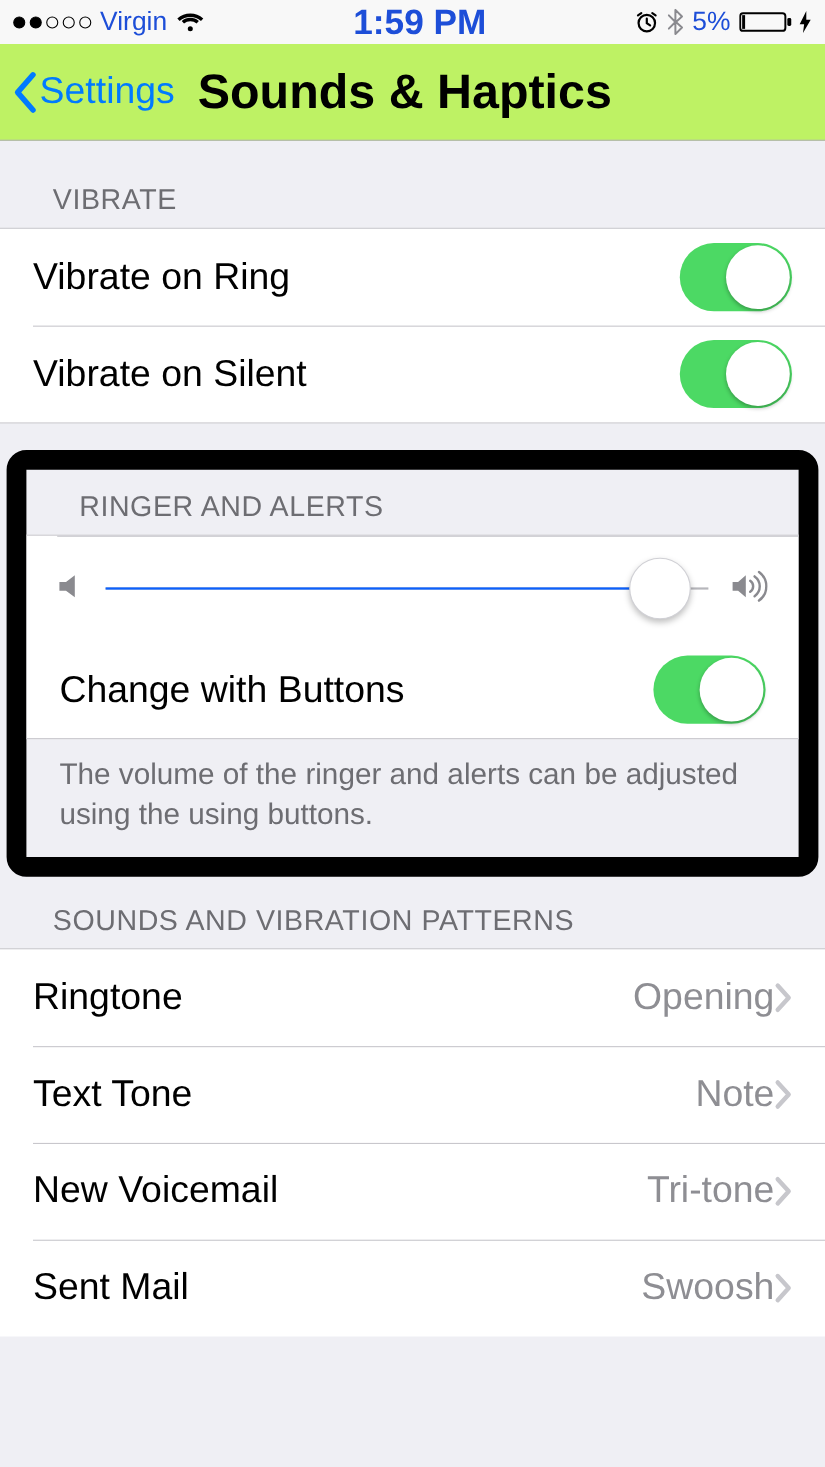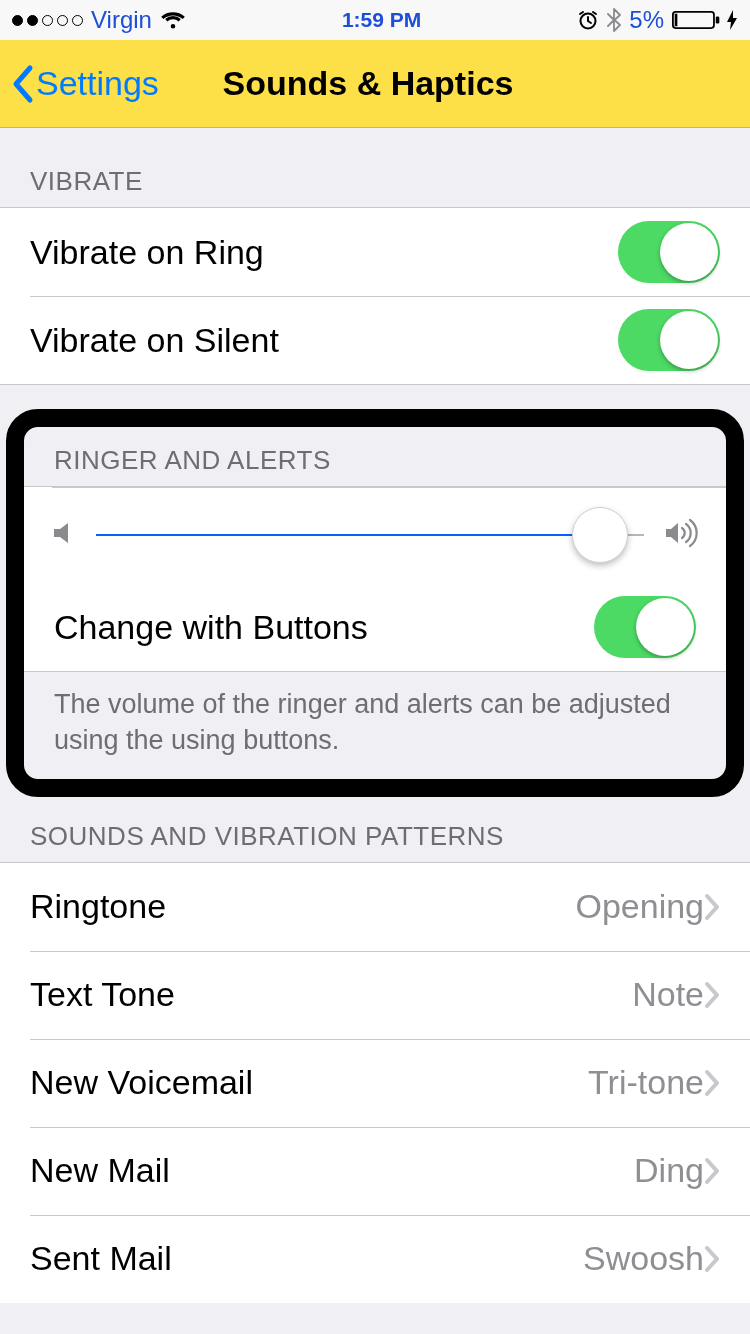--- a/index.html
+++ b/index.html
@@ -1,48 +1,48 @@
 <!DOCTYPE html>
 <html><head>
 <meta charset="utf-8">
 <style>
   * { box-sizing: border-box; margin: 0; padding: 0; }
   html, body { width: 750px; height: 1334px; font-family: -apple-system, "Helvetica Neue", Helvetica, Arial, sans-serif; background:#efeff4; overflow:hidden; }
   
   .status-bar { height:40px; background:#f8f8f8; display:flex; align-items:center; justify-content:space-between; padding:0 12px; font-size:24px; color:#1d4ed8; }
   .status-left, .status-right { display:flex; align-items:center; gap:8px; }
-  .status-center { font-weight:600; font-size:21px;}
+  .status-center { font-weight:600; font-size:32px;}
   .signal-dots { display:flex; gap:4px; align-items:center;}
   .dot { width:11px; height:11px; border-radius:50%; border:1.5px solid #000; }
   .dot.fill { background:#000; }
   .wifi-icon svg, .alarm-icon svg, .bt-icon svg, .battery svg { display:block; }
   .battery { display:flex; align-items:center; gap:4px;}
   .battery-pct { font-size:24px;}
   
-  .nav-bar { height:88px; background:#fde047; border-bottom:1px solid #b2b2b2; display:flex; align-items:center; position:relative; padding:0 10px;}
+  .nav-bar { height:88px; background:#bef264; border-bottom:1px solid #b2b2b2; display:flex; align-items:center; position:relative; padding:0 10px;}
   .back { display:flex; align-items:center; color:#007aff; font-size:34px; gap:2px;}
   .back svg { width:24px; height:40px; }
-  .nav-title { position:absolute; left:0; right:14px; text-align:center; font-size:34px; font-weight:600; pointer-events:none;}
+  .nav-title { position:absolute; left:0; right:14px; text-align:center; font-size:44px; font-weight:600; pointer-events:none;}
   
-  .section-header { padding:38px 30px 10px 30px; font-size:26px; color:#6d6d72; letter-spacing:0.5px;}
+  .section-header { padding:38px 30px 10px 48px; font-size:26px; color:#6d6d72; letter-spacing:0.5px;}
   .section-header.tight { padding-top:22px;}
   .rows { background:#fff; border-top:1px solid #c8c7cc; border-bottom:1px solid #c8c7cc;}
   .row { display:flex; align-items:center; min-height:88px; padding:12px 30px; position:relative;}
   .row + .row::before { content:""; position:absolute; left:30px; right:0; top:0; height:1px; background:#c8c7cc;}
   .row-label { font-size:34px; color:#000; flex:1;}
   .row-value { font-size:34px; color:#8e8e93; }
   .chevron { color:#c7c7cc; }
   .chevron svg { width:16px; height:28px; display:block;}
   
   .switch { width:102px; height:62px; border-radius:31px; position:relative; background:#4cd964;}
   .switch .knob { position:absolute; width:58px; height:58px; border-radius:50%; background:#fff; top:2px; right:2px; box-shadow:0 2px 4px rgba(0,0,0,0.3);}
   
   .section-footer { padding:14px 30px 20px 30px; font-size:27px; color:#6d6d72; line-height:1.35;}
   
-  .highlight-box { border:18px solid #000; border-radius:32px; margin:24px 6px 2px 6px; overflow:hidden; background:#efeff4;}
+  .highlight-box { border:18px solid #000; border-radius:18px; margin:24px 6px 2px 6px; overflow:hidden; background:#efeff4;}
   .highlight-box .section-header { padding-top:18px;}
   
   .slider-row { display:flex; align-items:center; height:96px; padding:0 28px; gap:20px; position:relative;}
   .slider-row::before { content:""; position:absolute; left:28px; right:0; top:0; height:1px; background:#c8c7cc;}
   .speaker-icon { color:#8a8a8f; }
   .slider { flex:1; height:4px; position:relative;}
   .slider-track { position:absolute; left:0; right:0; top:50%; height:2px; background:#b6b6bb; transform:translateY(-50%);}
   .slider-fill { position:absolute; left:0; top:50%; height:2px; background:#0a60ff; transform:translateY(-50%);}
   .slider-thumb { position:absolute; top:50%; width:56px; height:56px; border-radius:50%; background:#fff; border:1px solid #d0d0d5; transform:translate(-50%,-50%); box-shadow:0 3px 6px rgba(0,0,0,0.25);}
   .bt-icon { color:#8a8a8f;}
@@ -175,29 +175,20 @@
   <div class="row">
     <div class="row-label">New Voicemail</div>
     <div class="row-value">Tri-tone</div>
     <span class="chevron">
         <svg viewBox="0 0 16 28">
           <path d="M3 3l10 11L3 25" fill="none" stroke="#c7c7cc" stroke-width="4" stroke-linecap="round" stroke-linejoin="round"></path>
         </svg>
       </span>
   </div>
   <div class="row">
-    <div class="row-label">New Mail</div>
-    <div class="row-value">Ding</div>
-    <span class="chevron">
-        <svg viewBox="0 0 16 28">
-          <path d="M3 3l10 11L3 25" fill="none" stroke="#c7c7cc" stroke-width="4" stroke-linecap="round" stroke-linejoin="round"></path>
-        </svg>
-      </span>
-  </div>
-  <div class="row">
     <div class="row-label">Sent Mail</div>
     <div class="row-value">Swoosh</div>
     <span class="chevron">
         <svg viewBox="0 0 16 28">
           <path d="M3 3l10 11L3 25" fill="none" stroke="#c7c7cc" stroke-width="4" stroke-linecap="round" stroke-linejoin="round"></path>
         </svg>
       </span>
   </div>
 </div>
 

